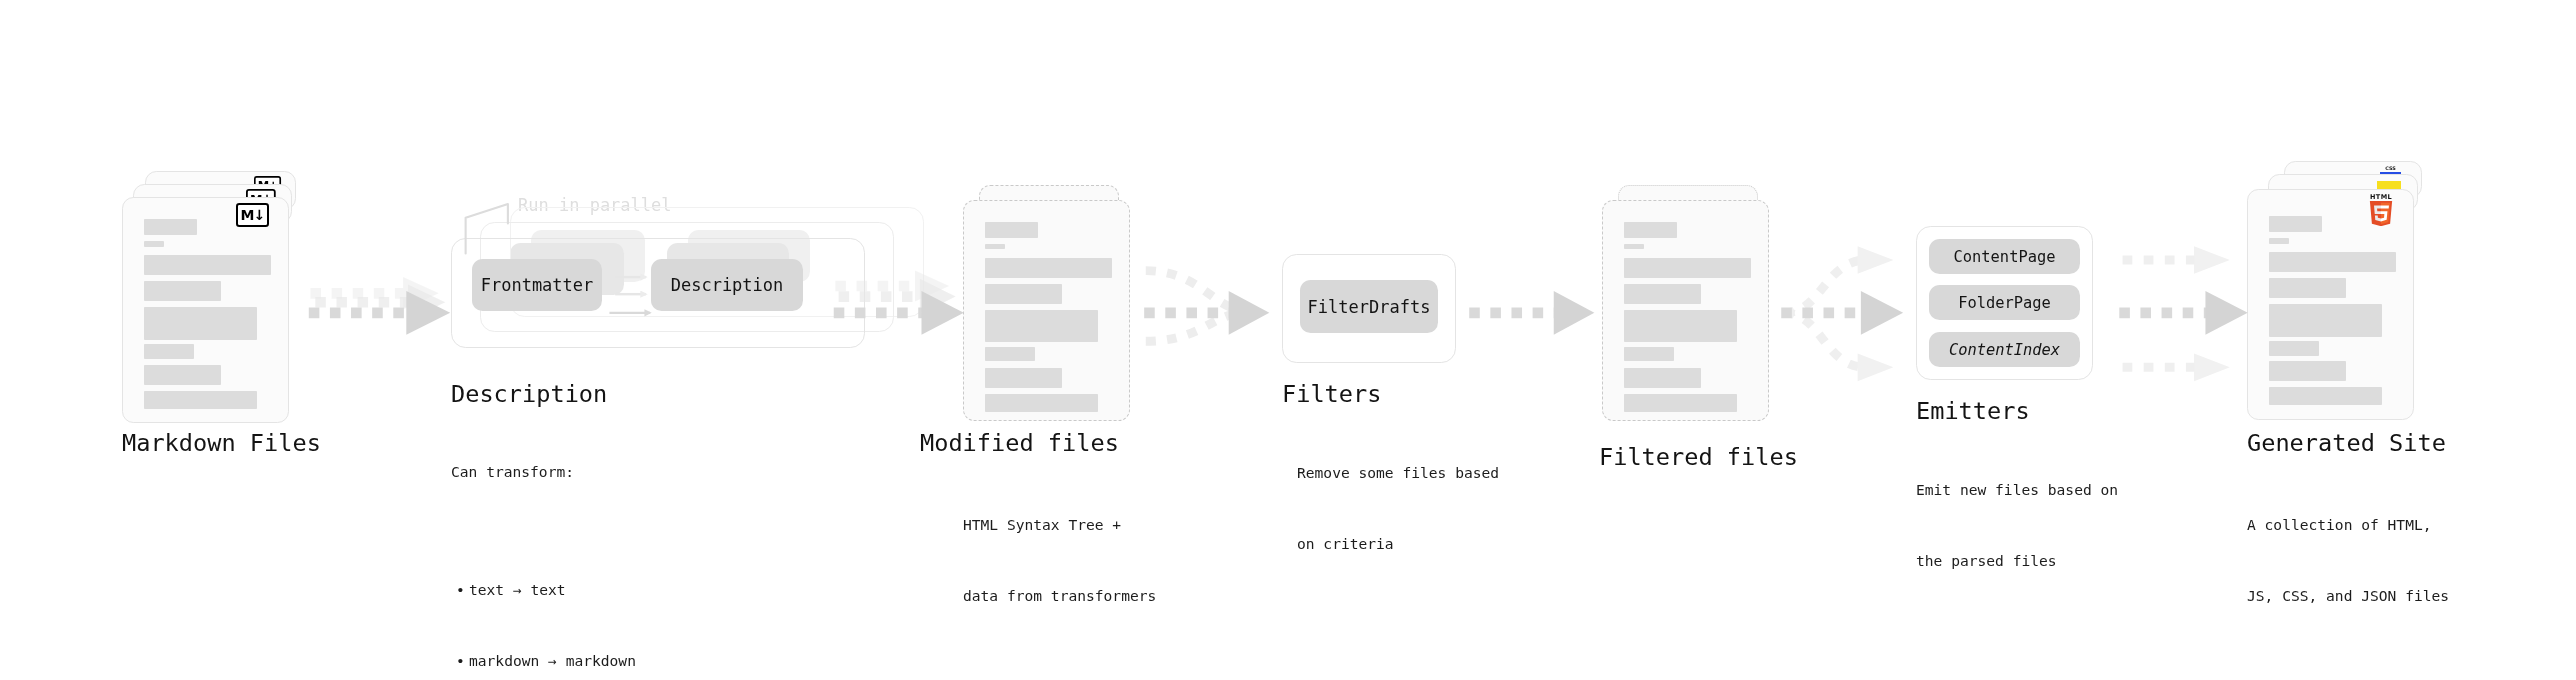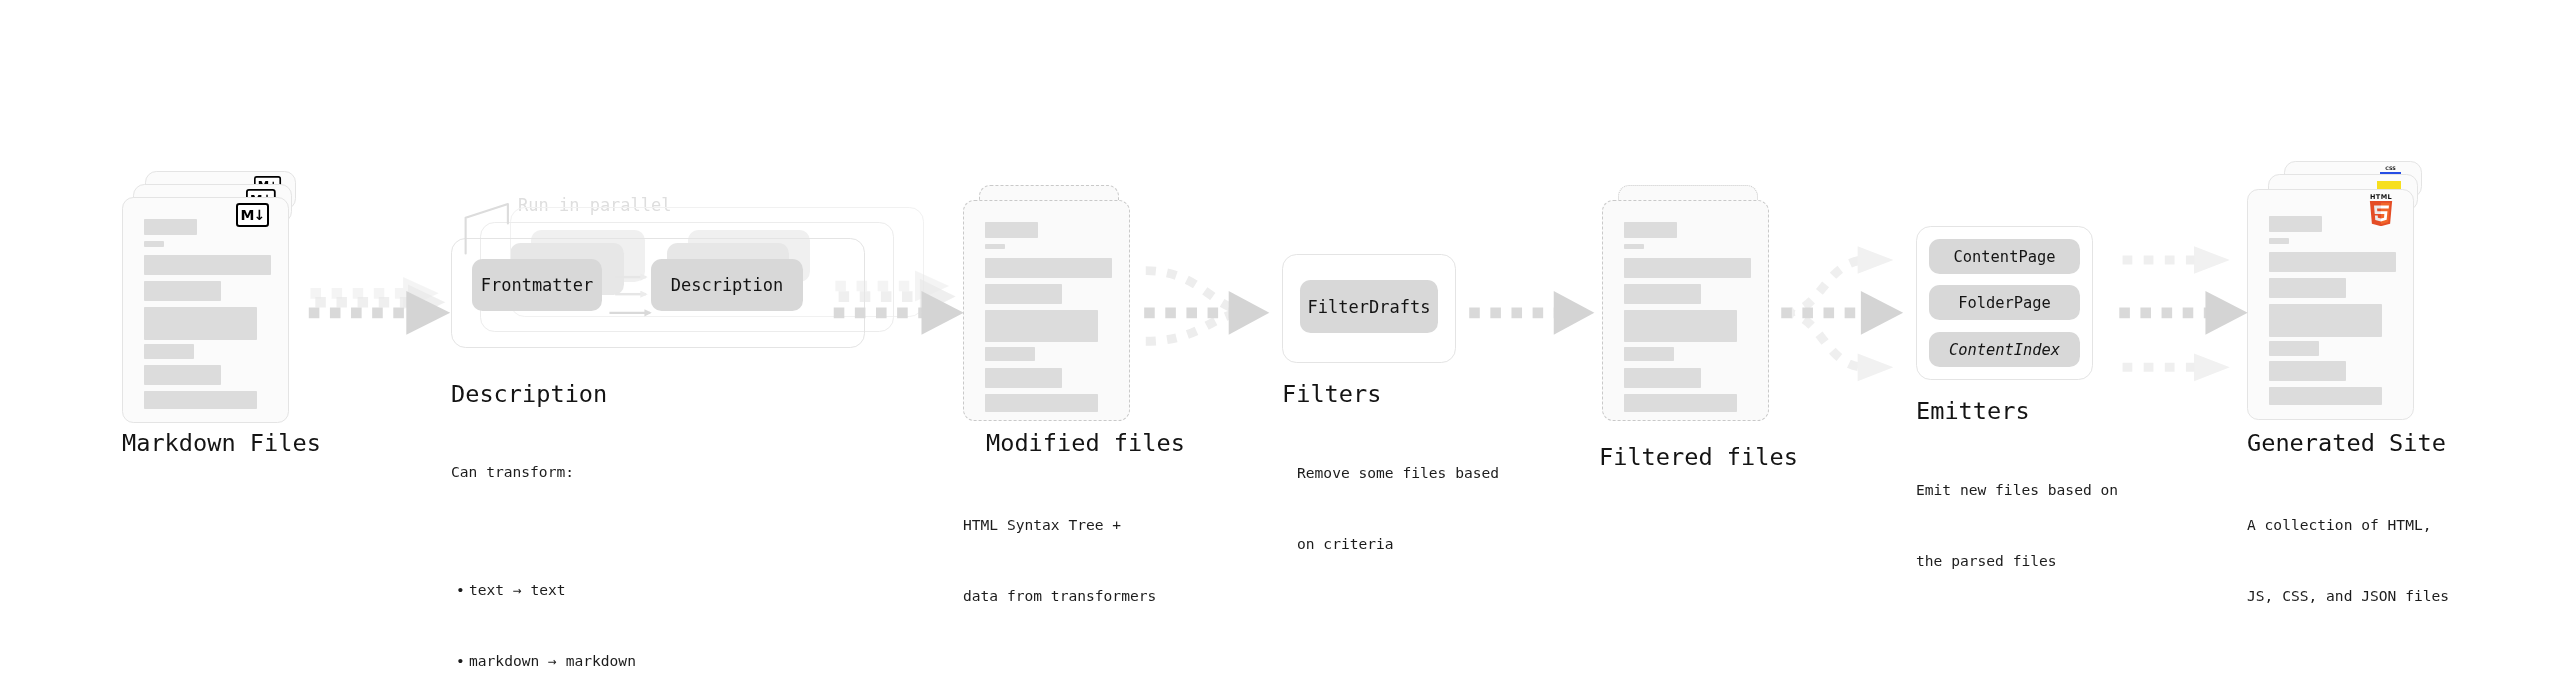--- a/index.html
+++ b/index.html
@@ -350,21 +350,21 @@
         <div class="bar" style="left:21px; top:57px; width:127px; height:20.3px;"></div>
         <div class="bar" style="left:21px; top:83px; width:77px; height:20.3px;"></div>
         <div class="bar" style="left:21px; top:109px; width:113px; height:32.5px;"></div>
         <div class="bar" style="left:21px; top:146px; width:50px; height:14.6px;"></div>
         <div class="bar" style="left:21px; top:167px; width:77px; height:20.3px;"></div>
         <div class="bar" style="left:21px; top:193px; width:113px; height:18px;"></div>
       </div>
     </div>
   </div>
 
-  <div class="title" style="left:986px; top:429px;">Modified files</div>
+  <div class="title" style="left:920px; top:429px;">Modified files</div>
   <div class="subtitle" style="left:963px; top:466px;">
     <div>HTML Syntax Tree +</div>
     <div>data from transformers</div>
   </div>
 
   <div class="node" style="left:1282px; top:254px;">
     <div class="group g-front" style="left:0px; top:0px; width:174px; height:109px;"></div>
     <div class="chip" style="left:18px; top:26px; width:138px; height:53px; z-index:4;">
       <span>FilterDrafts</span>
     </div>

